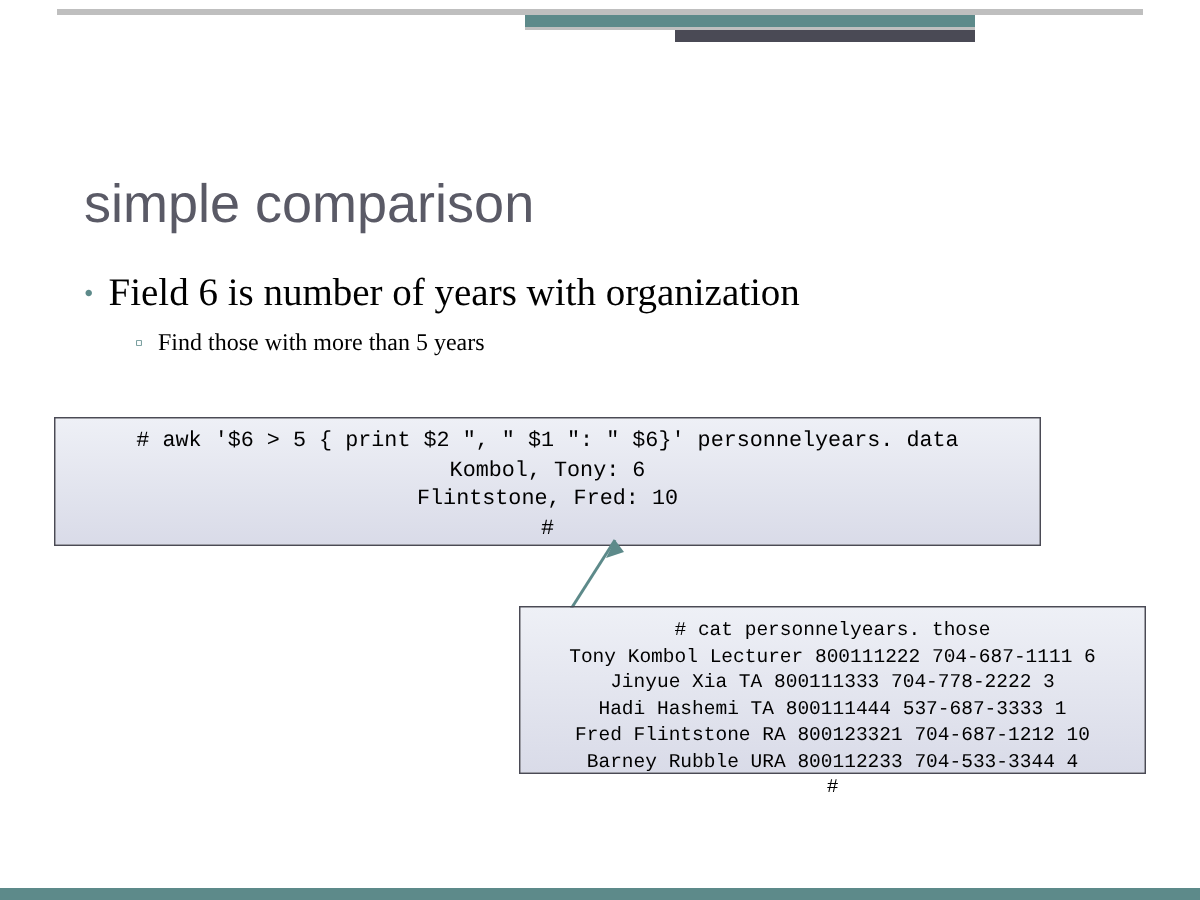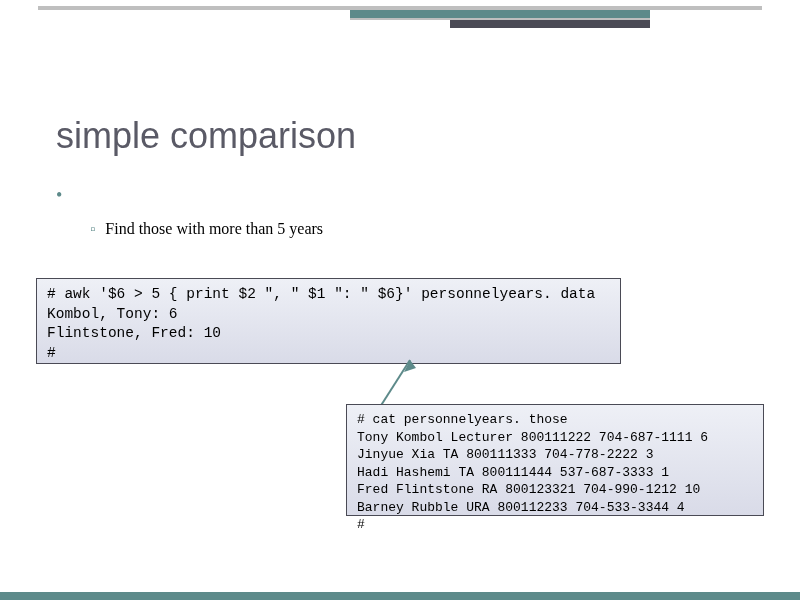--- a/index.html
+++ b/index.html
@@ -1,17 +1,17 @@
 <!DOCTYPE html>
 <html><head>
 <meta charset="utf-8">
 <style>
   * { margin: 0; padding: 0; box-sizing: border-box; }
   html, body { width: 800px; height: 600px; background: #fff; font-family: Georgia, 'Times New Roman', serif; }
-  .slide { position: relative; width: 800px; height: 600px; background: #fff; }
+  .slide { position: relative; width: 800px; height: 600px; background: #fff; text-align: center; }
 
   
   .topline { position: absolute; left: 38px; right: 38px; top: 6px; height: 4px; background: #bfbfbf; }
   .top-accent-1 { position: absolute; top: 10px; left: 350px; width: 300px; height: 8px; background: #5d8a8a; }
   .top-accent-2 { position: absolute; top: 18px; left: 350px; width: 300px; height: 2px; background: #bfbfbf; }
   .top-accent-3 { position: absolute; top: 20px; left: 450px; width: 200px; height: 8px; background: #4a4a55; }
   .bottomline { position: absolute; left: 0; right: 0; bottom: 0; height: 8px; background: #5d8a8a; }
 
   .title { position: absolute; left: 56px; top: 115px; font-size: 36px; font-weight: 400; color: #5a5a66; letter-spacing: 0px; font-family: Verdana, Geneva, sans-serif; }
 
@@ -27,40 +27,41 @@
     position: absolute;
     border: 1px solid #4a4a55;
     background: linear-gradient(180deg, #eef0f6 0%, #d9dbe8 100%);
     font-family: "Courier New", Courier, monospace;
     font-size: 14px;
     color: #000;
     padding: 6px 10px;
     white-space: pre;
     line-height: 1.35;
   }
-  .codebox.top { left: 36px; top: 278px; width: 585px; height: 86px; font-size: 14.5px; }
+  .codebox.top { left: 36px; top: 278px; width: 658px; height: 86px; font-size: 14.5px; }
   .codebox.bottom { left: 346px; top: 404px; width: 418px; height: 112px; font-size: 13px; }
 
   .arrow-svg { position: absolute; left: 370px; top: 352px; width: 60px; height: 60px; }
 </style>
 </head>
 <body>
 
 <div class="slide">
 
   <div class="topline"></div>
   <div class="top-accent-1"></div>
   <div class="top-accent-2"></div>
   <div class="top-accent-3"></div>
 
   <h1 class="title">simple comparison</h1>
 
   <div class="body">
     <div class="bullet-row">
       <span class="bullet-dot">•</span>
+      <span class="bullet-text">Field 6 is number of years with organization</span>
     </div>
     <div class="sub-row">
       <span class="sub-marker">▫</span>
       <span class="sub-text">Find those with more than 5 years</span>
     </div>
   </div>
 
   <div class="codebox top"><span># awk '$6 &gt; 5 { print $2 ", " $1 ": " $6}' personnelyears. data</span>
 <span>Kombol, Tony: 6</span>
 <span>Flintstone, Fred: 10</span>
@@ -68,18 +69,18 @@
 
   <svg class="arrow-svg" viewBox="0 0 60 60">
     <line x1="40" y1="8" x2="10" y2="55" stroke="#5d8a8a" stroke-width="2"></line>
     <polygon points="40,8 34,20 46,16" fill="#5d8a8a"></polygon>
   </svg>
 
   <div class="codebox bottom"><span># cat personnelyears. those</span>
 <span>Tony Kombol Lecturer 800111222 704-687-1111 6</span>
 <span>Jinyue Xia TA 800111333 704-778-2222 3</span>
 <span>Hadi Hashemi TA 800111444 537-687-3333 1</span>
-<span>Fred Flintstone RA 800123321 704-990-1212 10</span>
+<span>Fred Flintstone RA 800123321 704-687-1212 10</span>
 <span>Barney Rubble URA 800112233 704-533-3344 4</span>
 <span>#</span></div>
 
   <div class="bottomline"></div>
 </div>
 
 </body></html>

